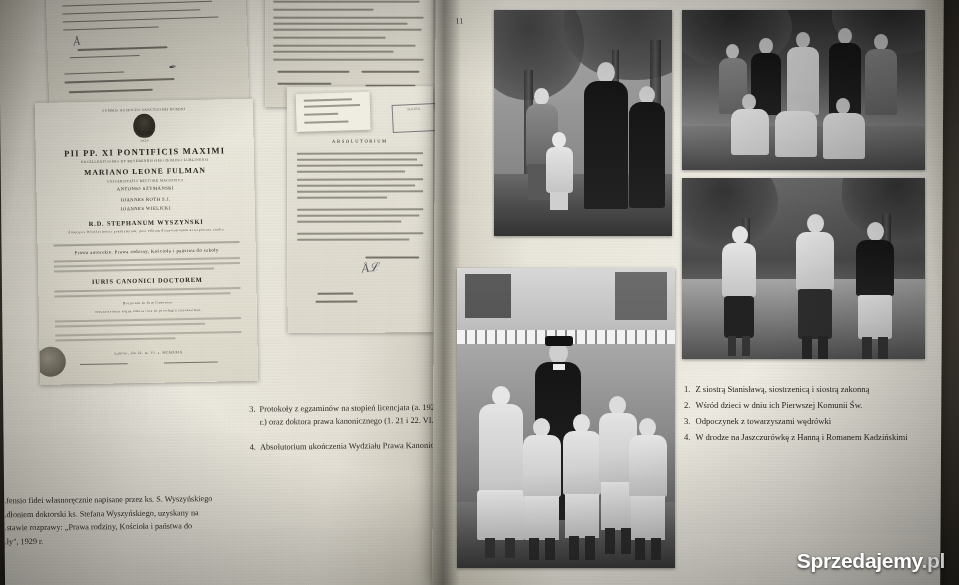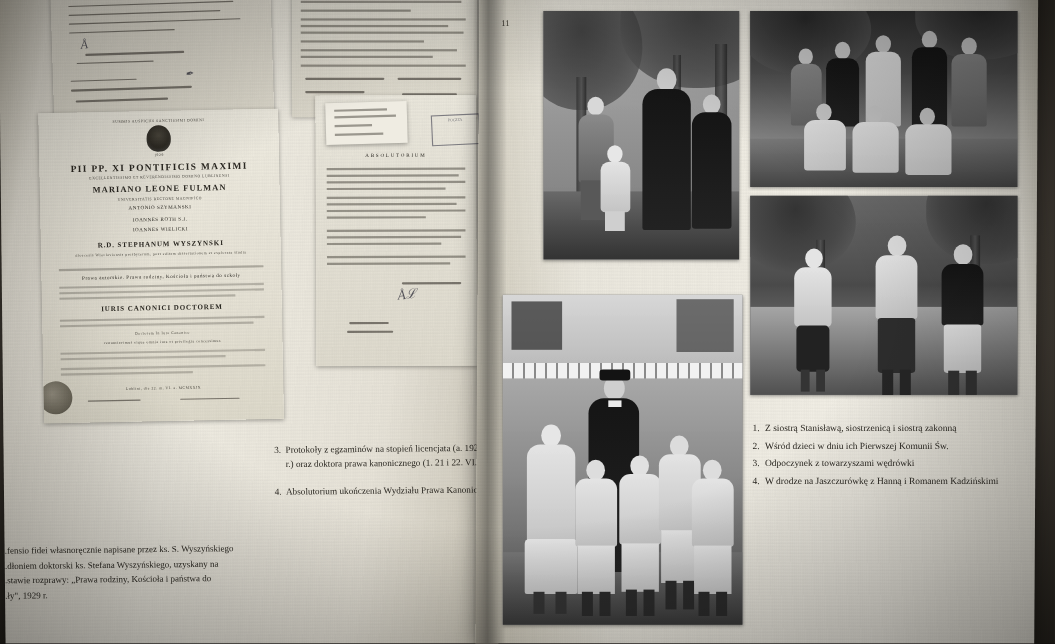--- a/index.html
+++ b/index.html
@@ -623,14 +623,17 @@
       <div class="ci">
         <span class="num">4.</span>
         <span>W drodze na Jaszczurówkę z Hanną i Romanem Kadzińskimi</span>
       </div>
     </div>
 
   </div>
 
   <div class="bg-vignette"></div>
 
+  <div class="watermark">
+    <span>Sprzedajemy</span><span class="dotpl">.pl</span>
+  </div>
 
 </div>
 
 </body></html>

